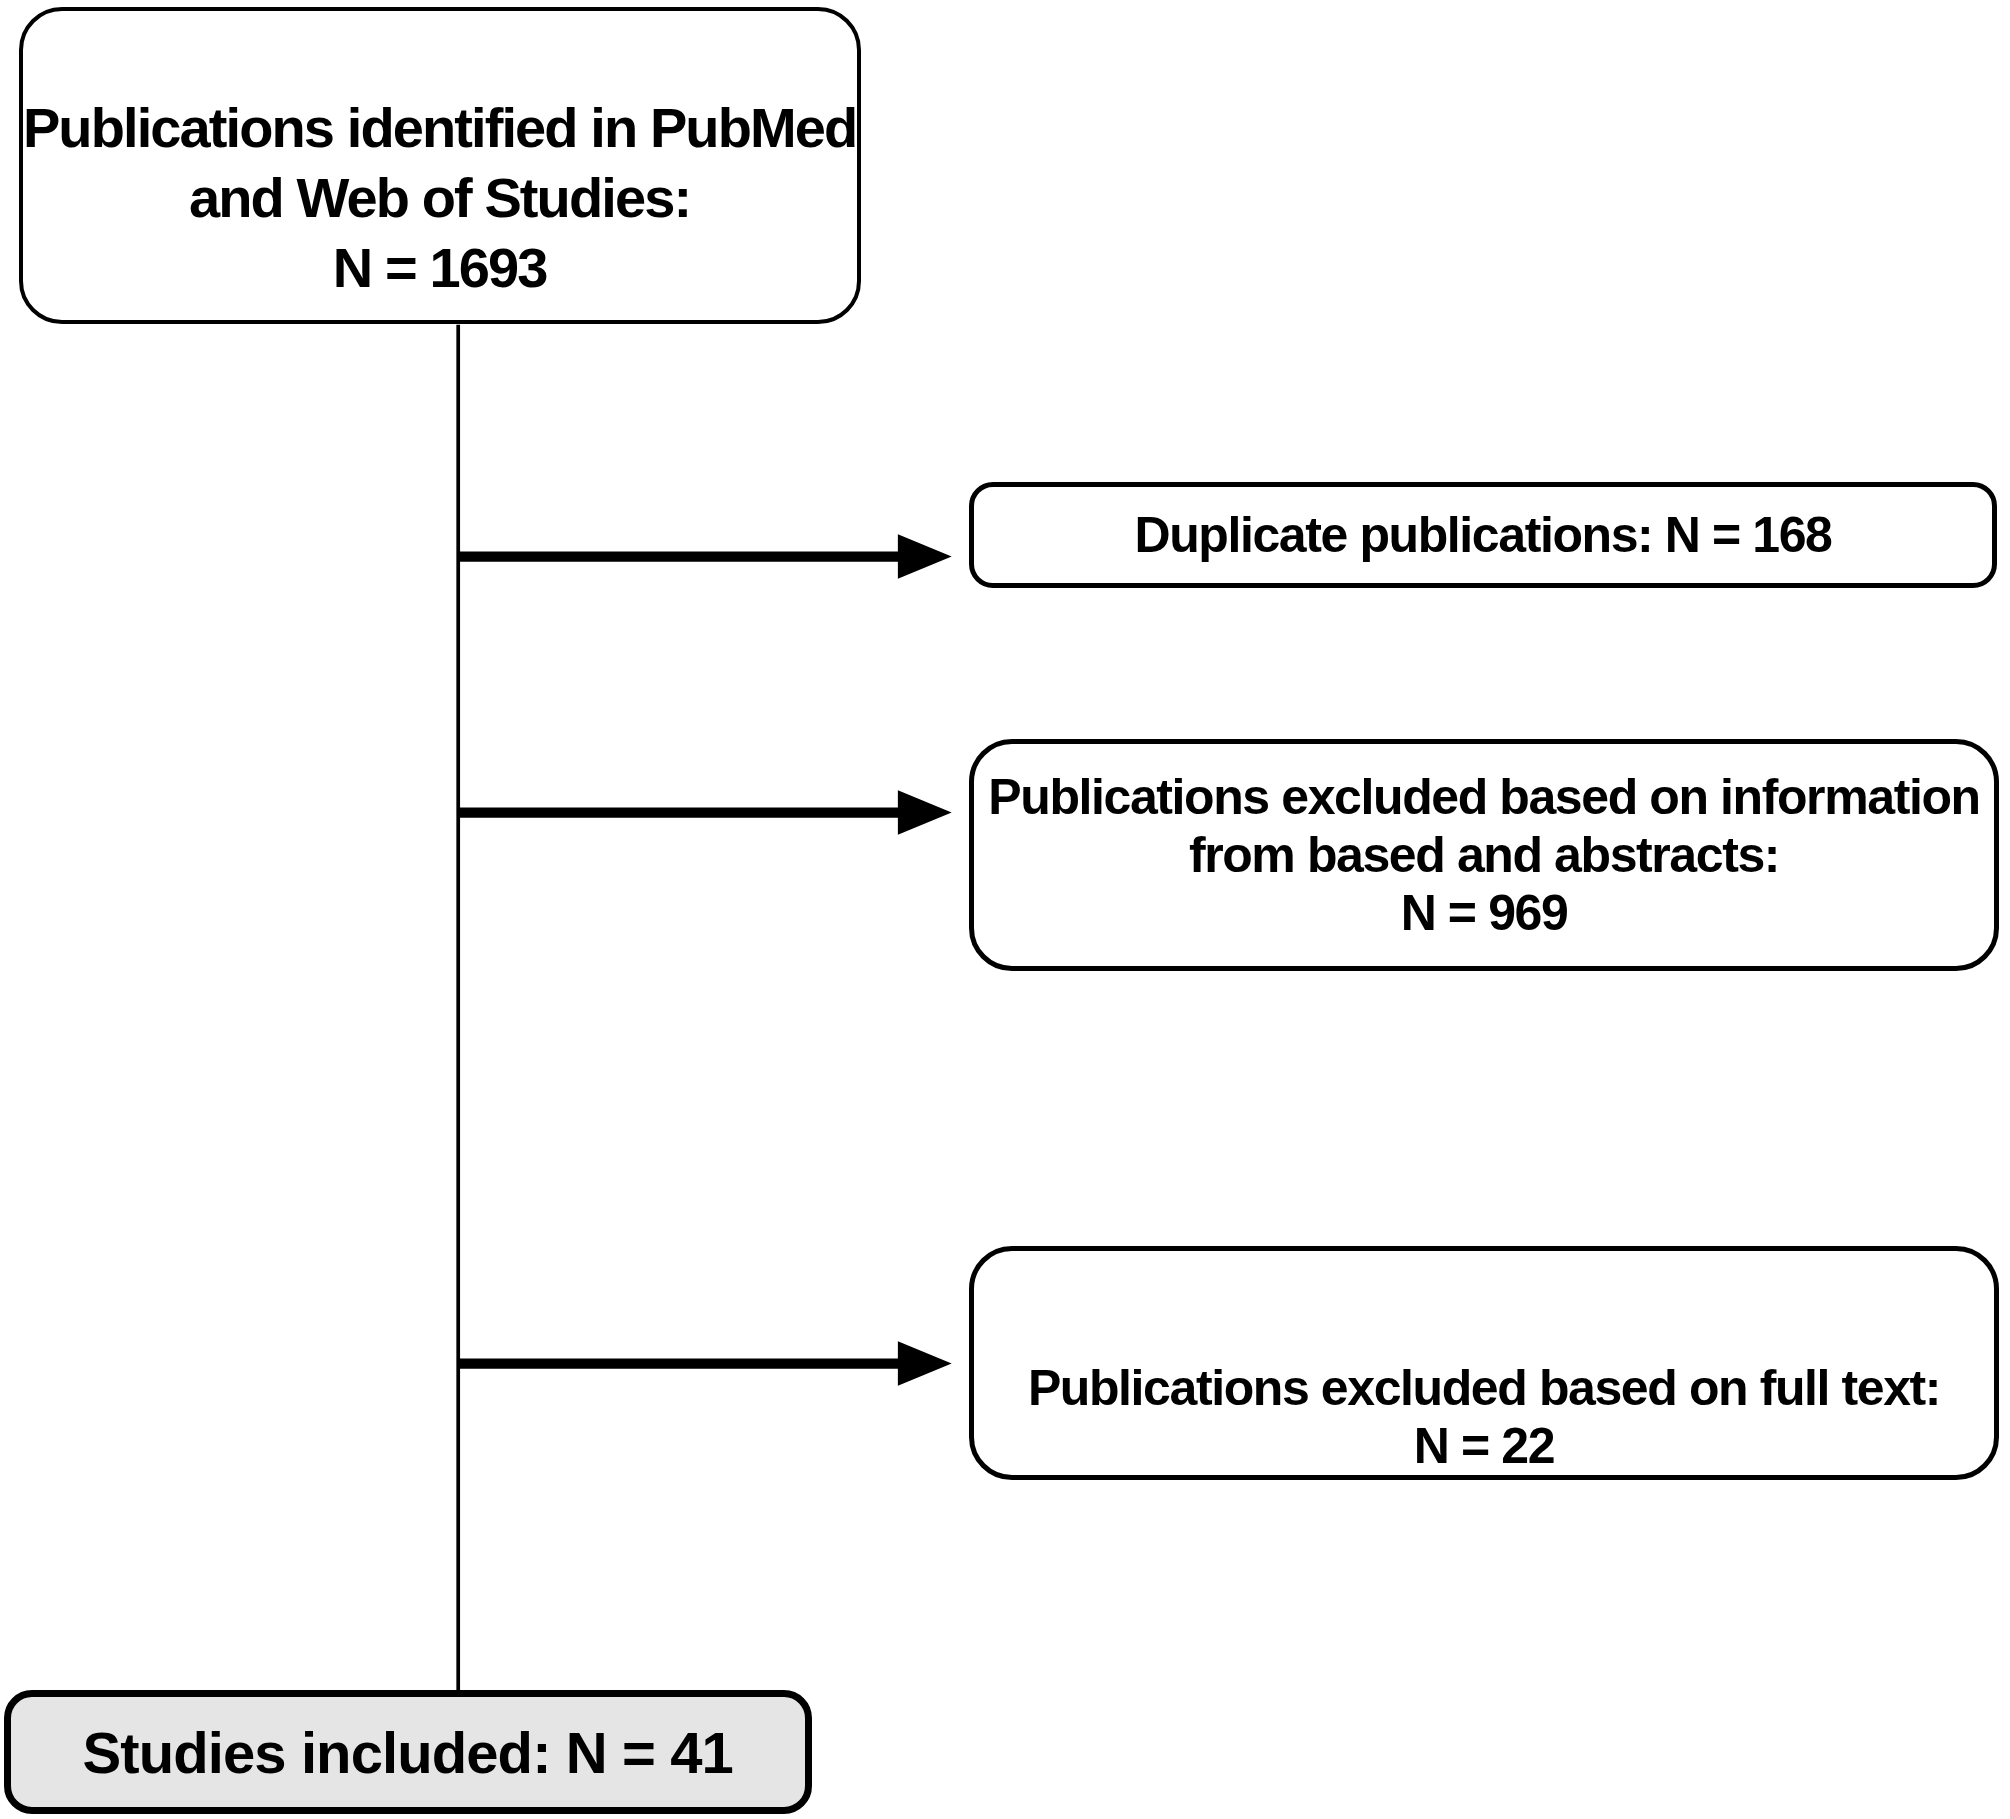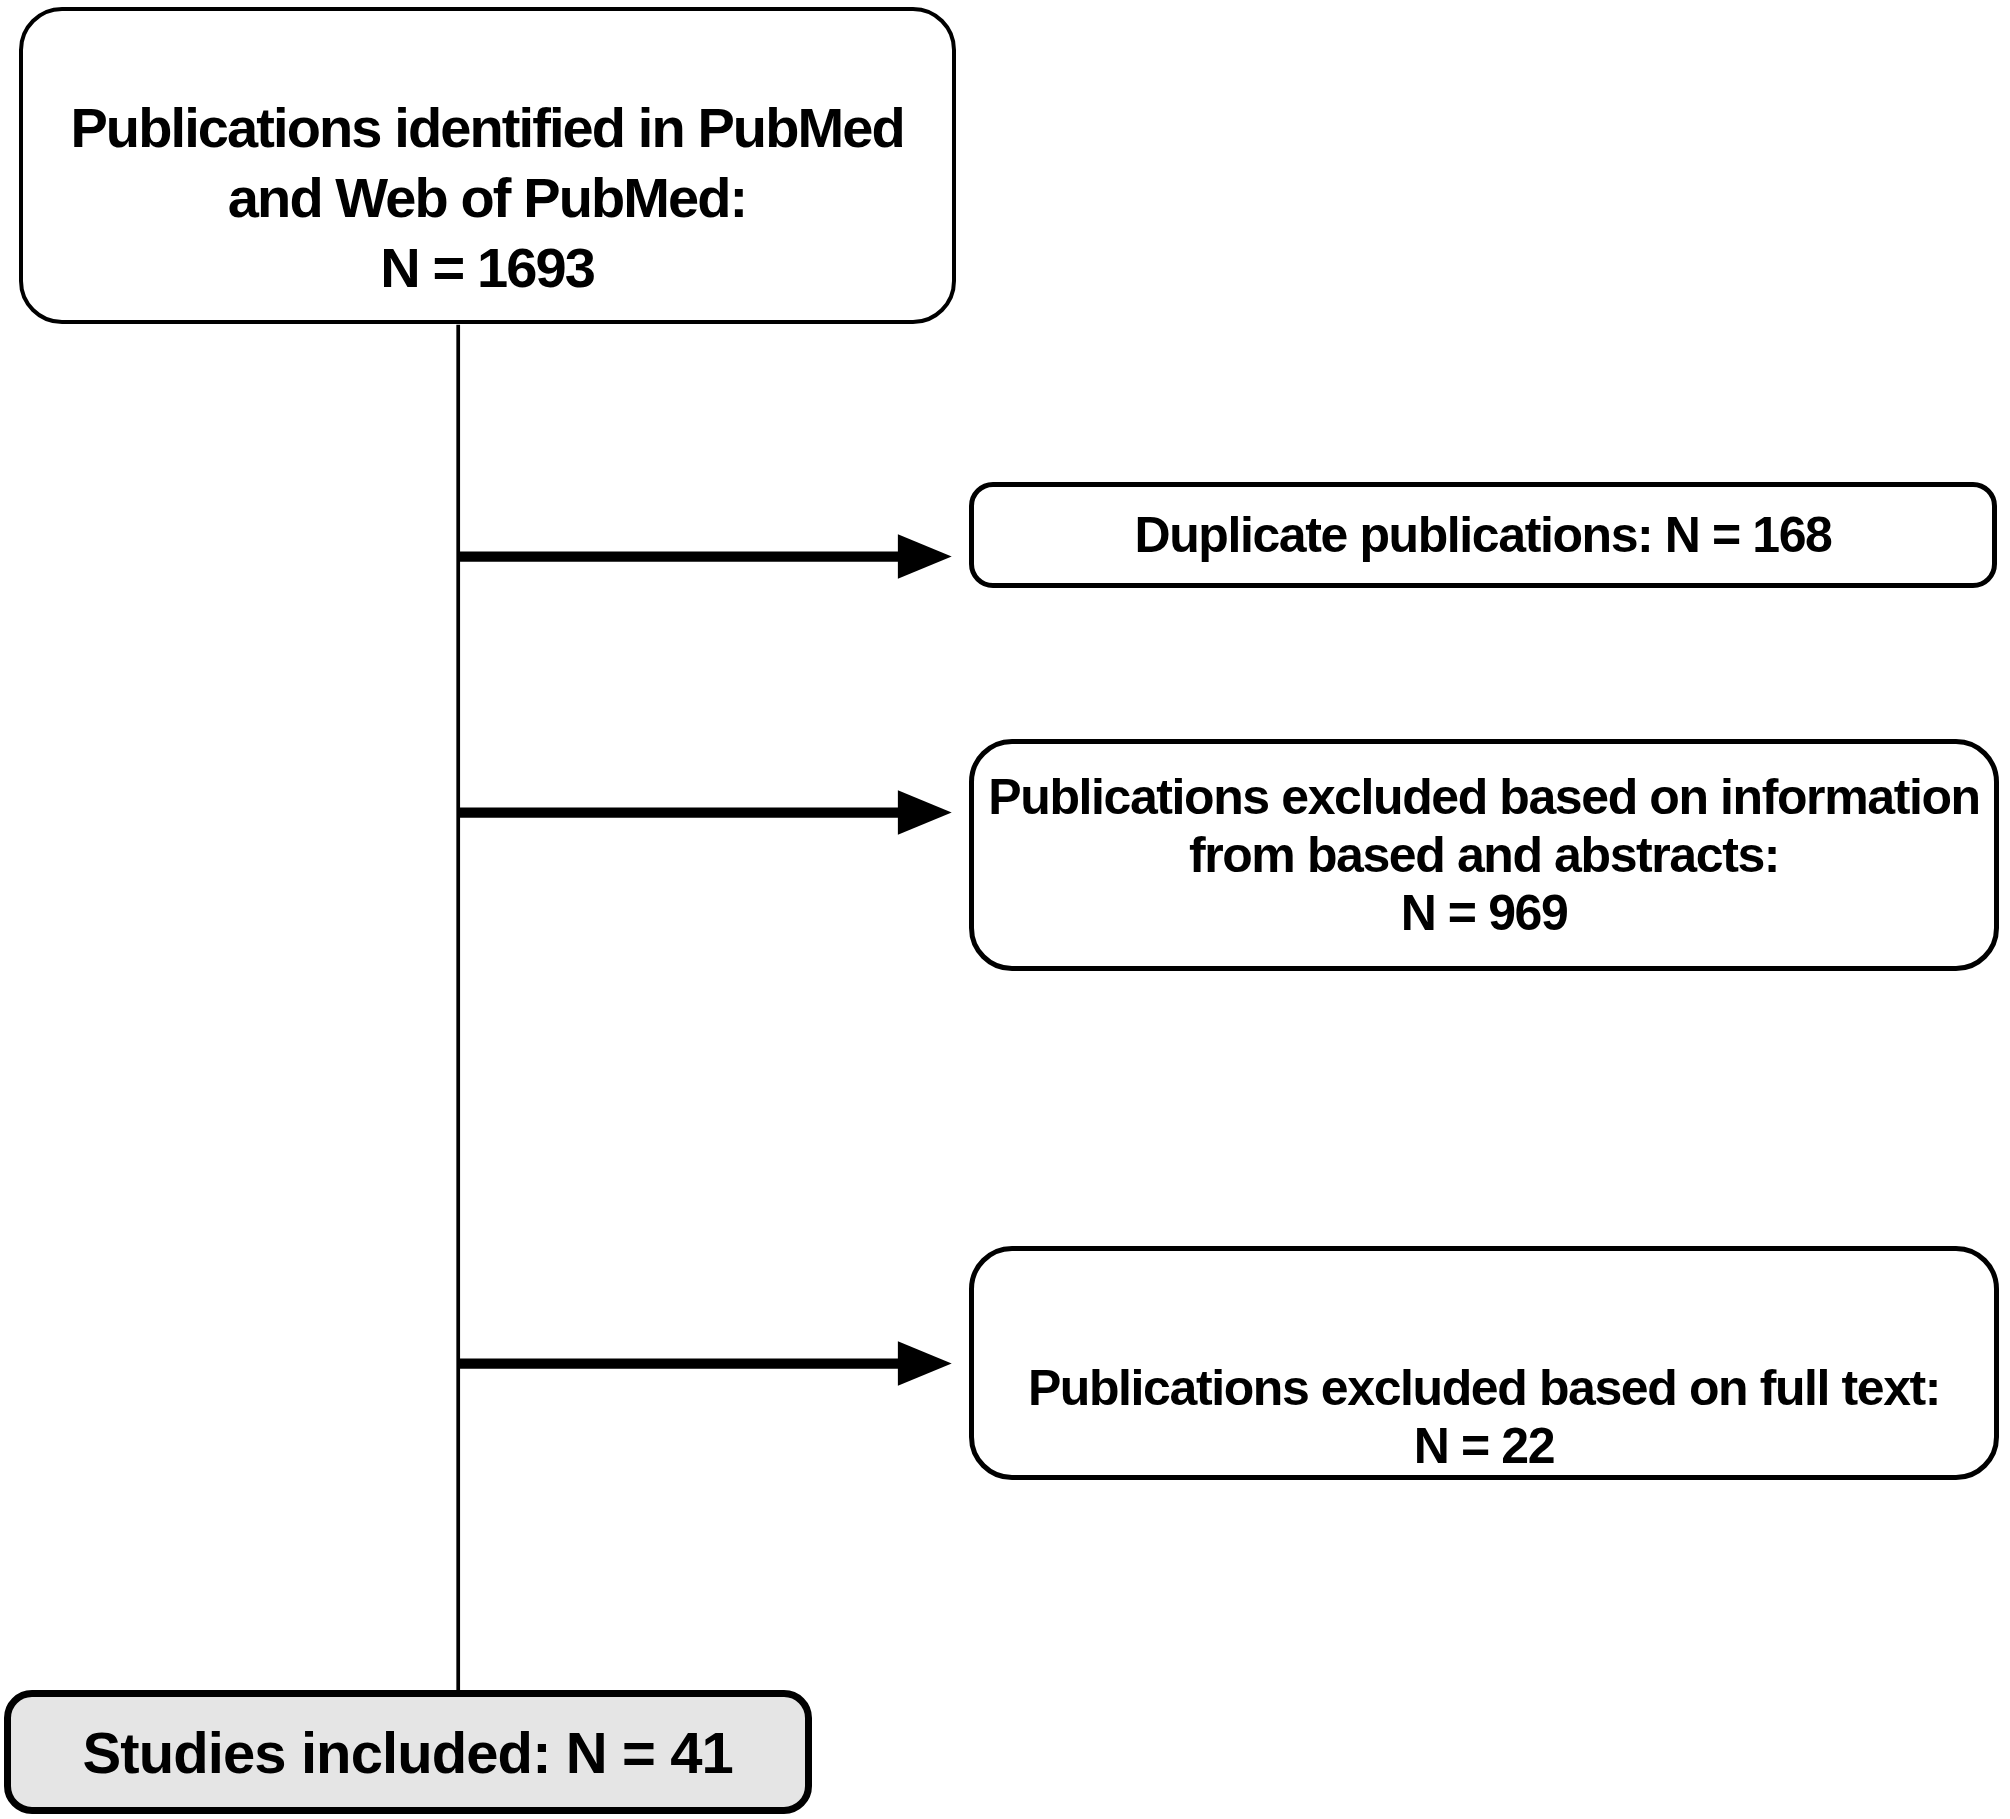--- a/index.html
+++ b/index.html
@@ -24,21 +24,21 @@
     border: 5.6px solid #000000;
     display: flex;
     flex-direction: column;
     align-items: center;
     justify-content: center;
     text-align: center;
   }
   .node .tline { display: block; white-space: nowrap; }
 
   #node-identified {
-    left: 18.6px; top: 7.4px; width: 937px; height: 317px;
+    left: 18.6px; top: 7.4px; width: 842px; height: 317px;
     border-width: 4.6px; border-radius: 43px;
     font-size: 56px; line-height: 70px; letter-spacing: -1.9px;
     justify-content: flex-start; padding-top: 82px;
   }
   #node-duplicates {
     left: 969px; top: 482px; width: 1028px; height: 106px;
     border-radius: 24px;
     font-size: 50px; line-height: 56px; letter-spacing: -1.4px;
   }
   #node-excluded-titles {
@@ -75,21 +75,21 @@
       <polygon points="968,852 1026,876 968,900" fill="#000000"></polygon>
     </g>
     <g>
       <line x1="494" y1="1470" x2="970" y2="1470" stroke="#000000" stroke-width="11"></line>
       <polygon points="968,1446 1026,1470 968,1494" fill="#000000"></polygon>
     </g>
   </svg>
 
   <div class="node" id="node-identified">
     <span class="tline">Publications identified in PubMed</span>
-    <span class="tline">and Web of PubMed:</span>
+    <span class="tline">and Web of Studies:</span>
     <span class="tline">N = 1693</span>
   </div>
 
   <div class="node" id="node-duplicates">
     <span class="tline">Duplicate publications: N = 168</span>
   </div>
 
   <div class="node" id="node-excluded-titles">
     <span class="tline">Publications excluded based on information</span>
     <span class="tline">from based and abstracts:</span>

